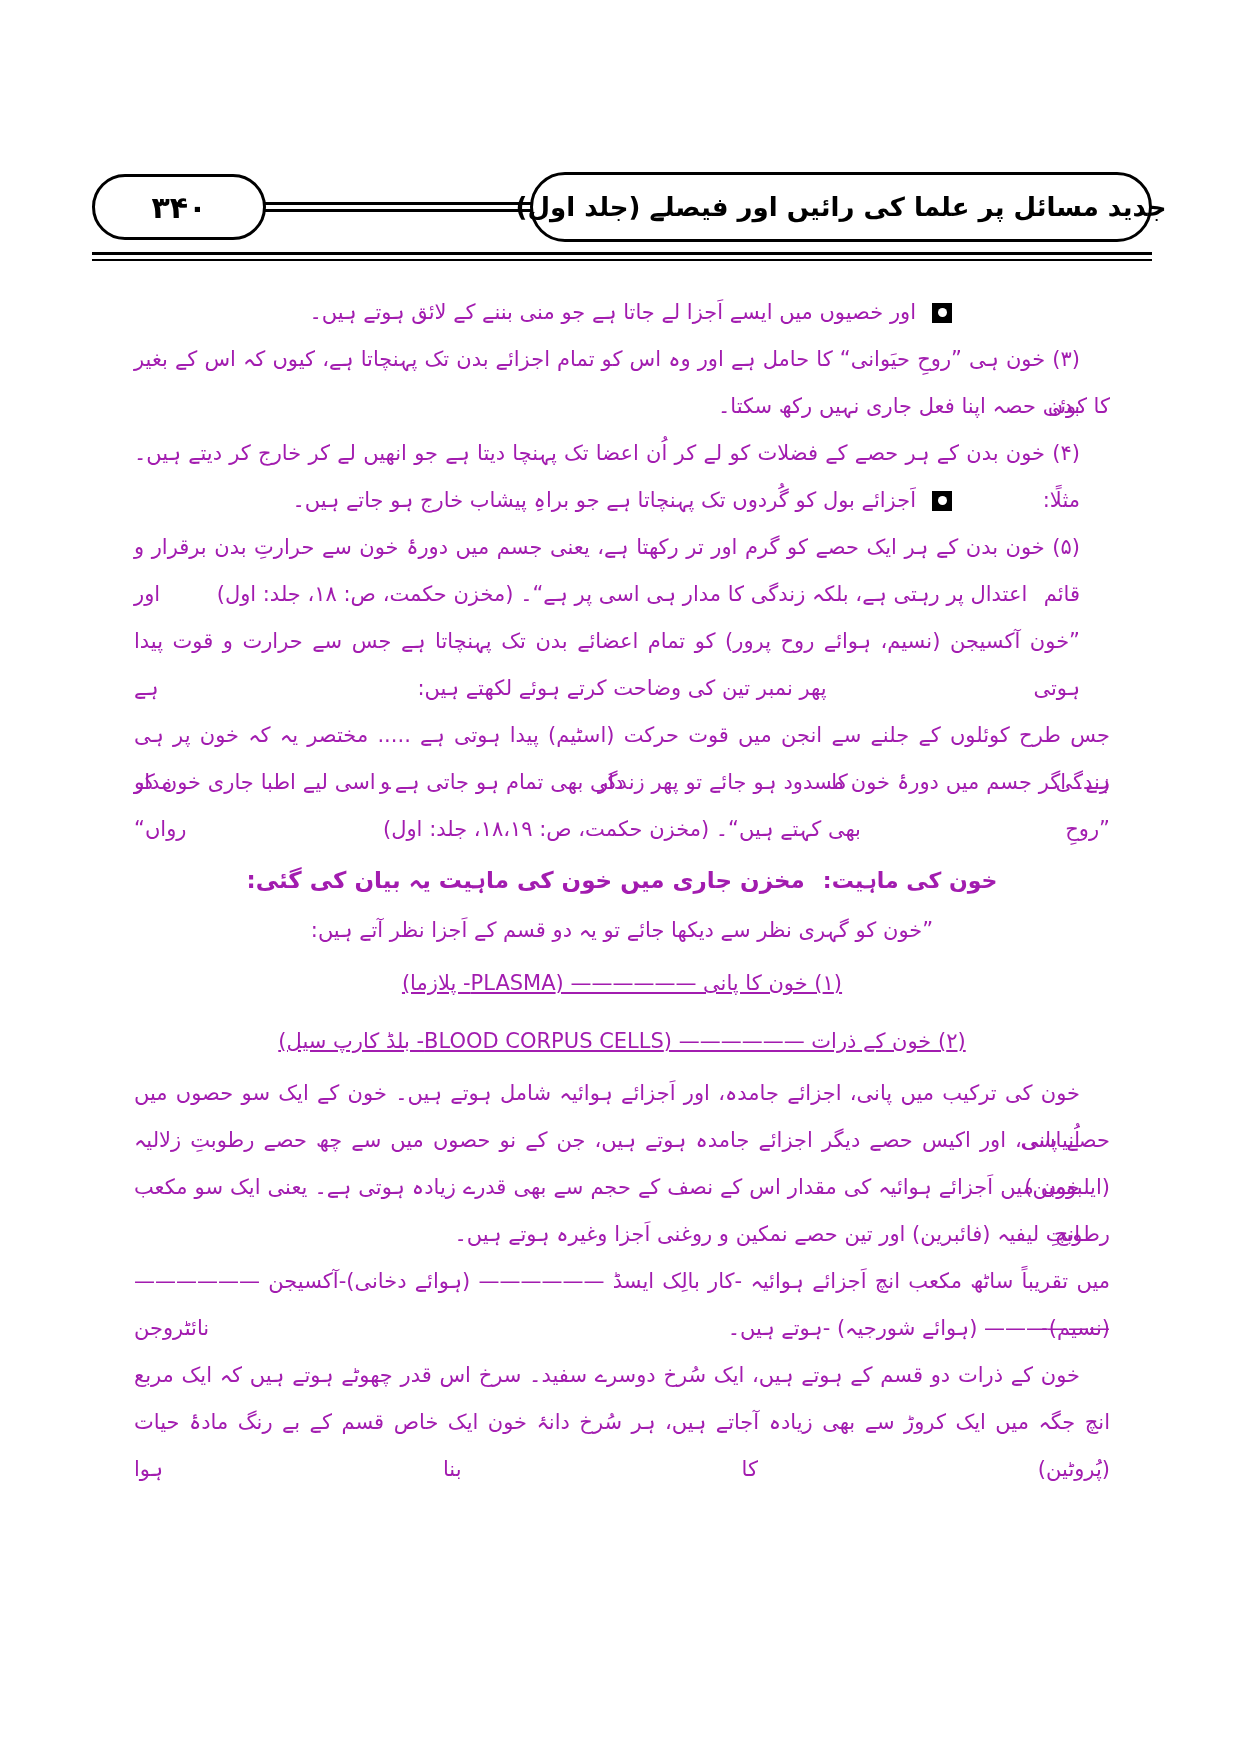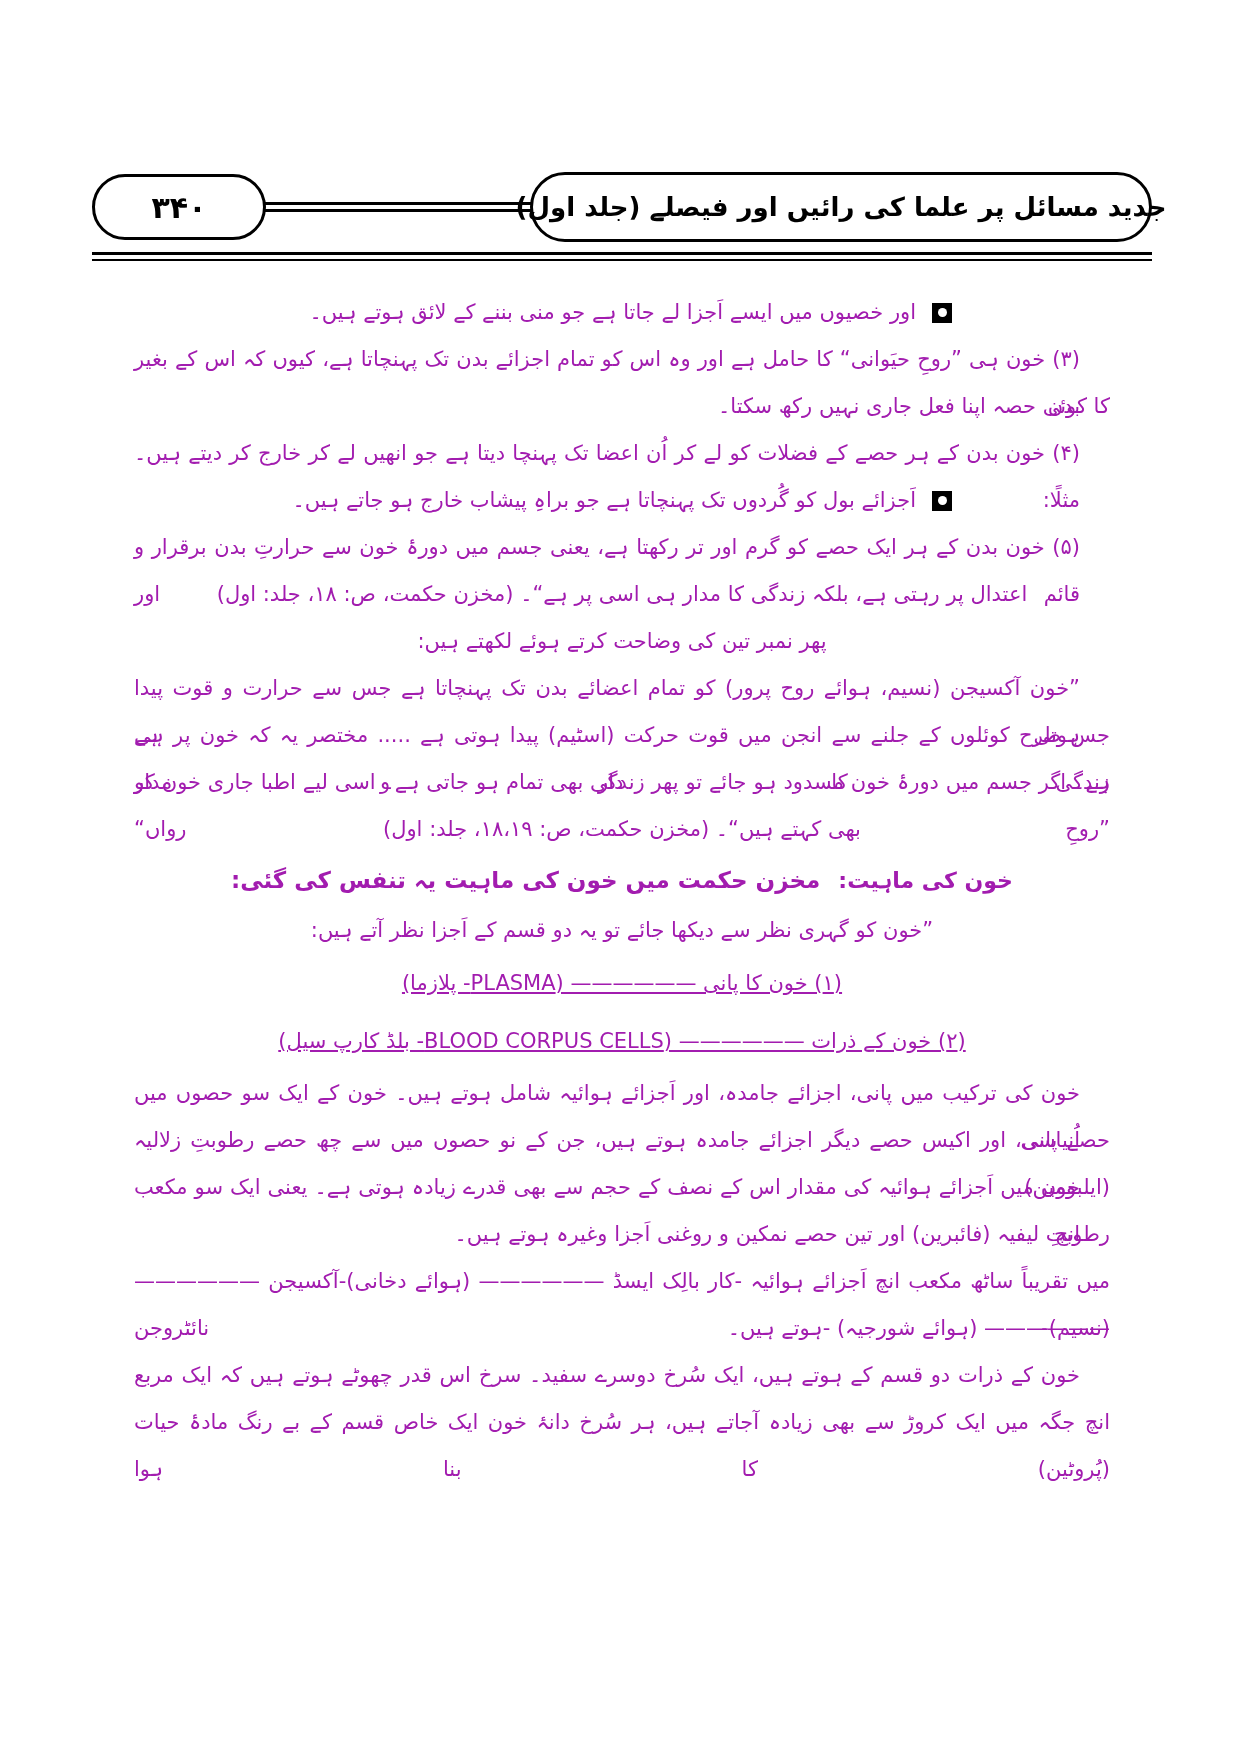--- a/index.html
+++ b/index.html
@@ -75,29 +75,29 @@
     <div class="line justify ind1">(۴) خون بدن کے ہر حصے کے فضلات کو لے کر اُن اعضا تک پہنچا دیتا ہے جو انھیں لے کر خارج کر دیتے ہیں۔ مثلًا:</div>
 
 
     <div class="line bullet-line">
       <span class="bullet"></span>
       <span>اَجزائے بول کو گُردوں تک پہنچاتا ہے جو براہِ پیشاب خارج ہو جاتے ہیں۔</span>
     </div>
 
     <div class="line justify ind1">(۵) خون بدن کے ہر ایک حصے کو گرم اور تر رکھتا ہے، یعنی جسم میں دورۂ خون سے حرارتِ بدن برقرار و قائم اور</div>
     <div class="line center">اعتدال پر رہتی ہے، بلکہ زندگی کا مدار ہی اسی پر ہے“۔ (مخزن حکمت، ص: ۱۸، جلد: اول)</div>
+    <div class="line justify ind1">”خون آکسیجن (نسیم، ہوائے روح پرور) کو تمام اعضائے بدن تک پہنچاتا ہے جس سے حرارت و قوت پیدا ہوتی ہے</div>
     <div class="line center">پھر نمبر تین کی وضاحت کرتے ہوئے لکھتے ہیں:</div>
-    <div class="line justify ind1">”خون آکسیجن (نسیم، ہوائے روح پرور) کو تمام اعضائے بدن تک پہنچاتا ہے جس سے حرارت و قوت پیدا ہوتی ہے</div>
     <div class="line justify">جس طرح کوئلوں کے جلنے سے انجن میں قوت حرکت (اسٹیم) پیدا ہوتی ہے ..... مختصر یہ کہ خون پر ہی زندگی کا دار و مدار</div>
     <div class="line justify">ہے۔ اگر جسم میں دورۂ خون مسدود ہو جائے تو پھر زندگی بھی تمام ہو جاتی ہے۔ اسی لیے اطبا جاری خون کو ”روحِ رواں“</div>
     <div class="line center">بھی کہتے ہیں“۔ (مخزن حکمت، ص: ۱۸،۱۹، جلد: اول)</div>
 
     <div class="line center heading-line">
       <span class="heading-label">خون کی ماہیت:</span>
-      <span class="heading-rest">مخزن حکمت میں خون کی ماہیت یہ تنفس کی گئی:</span>
+      <span class="heading-rest">مخزن جاری میں خون کی ماہیت یہ بیان کی گئی:</span>
     </div>
 
     <div class="line center">”خون کو گہری نظر سے دیکھا جائے تو یہ دو قسم کے اَجزا نظر آتے ہیں:</div>
     <div class="line center tall">(۱) خون کا پانی —————— (PLASMA- پلازما)</div>
     <div class="line center tall">(۲) خون کے ذرات —————— (BLOOD CORPUS CELLS- بلڈ کارپ سیل)</div>
     <div class="line justify ind1">خون کی ترکیب میں پانی، اجزائے جامدہ، اور اَجزائے ہوائیہ شامل ہوتے ہیں۔ خون کے ایک سو حصوں میں اُنیاسی</div>
     <div class="line justify">حصے پانی، اور اکیس حصے دیگر اجزائے جامدہ ہوتے ہیں، جن کے نو حصوں میں سے چھ حصے رطوبتِ زلالیہ (ایلبومین)</div>
     <div class="line justify ind1">خون میں اَجزائے ہوائیہ کی مقدار اس کے نصف کے حجم سے بھی قدرے زیادہ ہوتی ہے۔ یعنی ایک سو مکعب انچ</div>
     <div class="line right">رطوبتِ لیفیہ (فائبرین) اور تین حصے نمکین و روغنی اَجزا وغیرہ ہوتے ہیں۔</div>
     <div class="line justify">میں تقریباً ساٹھ مکعب انچ اَجزائے ہوائیہ -کار بالِک ایسڈ —————— (ہوائے دخانی)-آکسیجن ——————(نسیم)- نائٹروجن</div>

